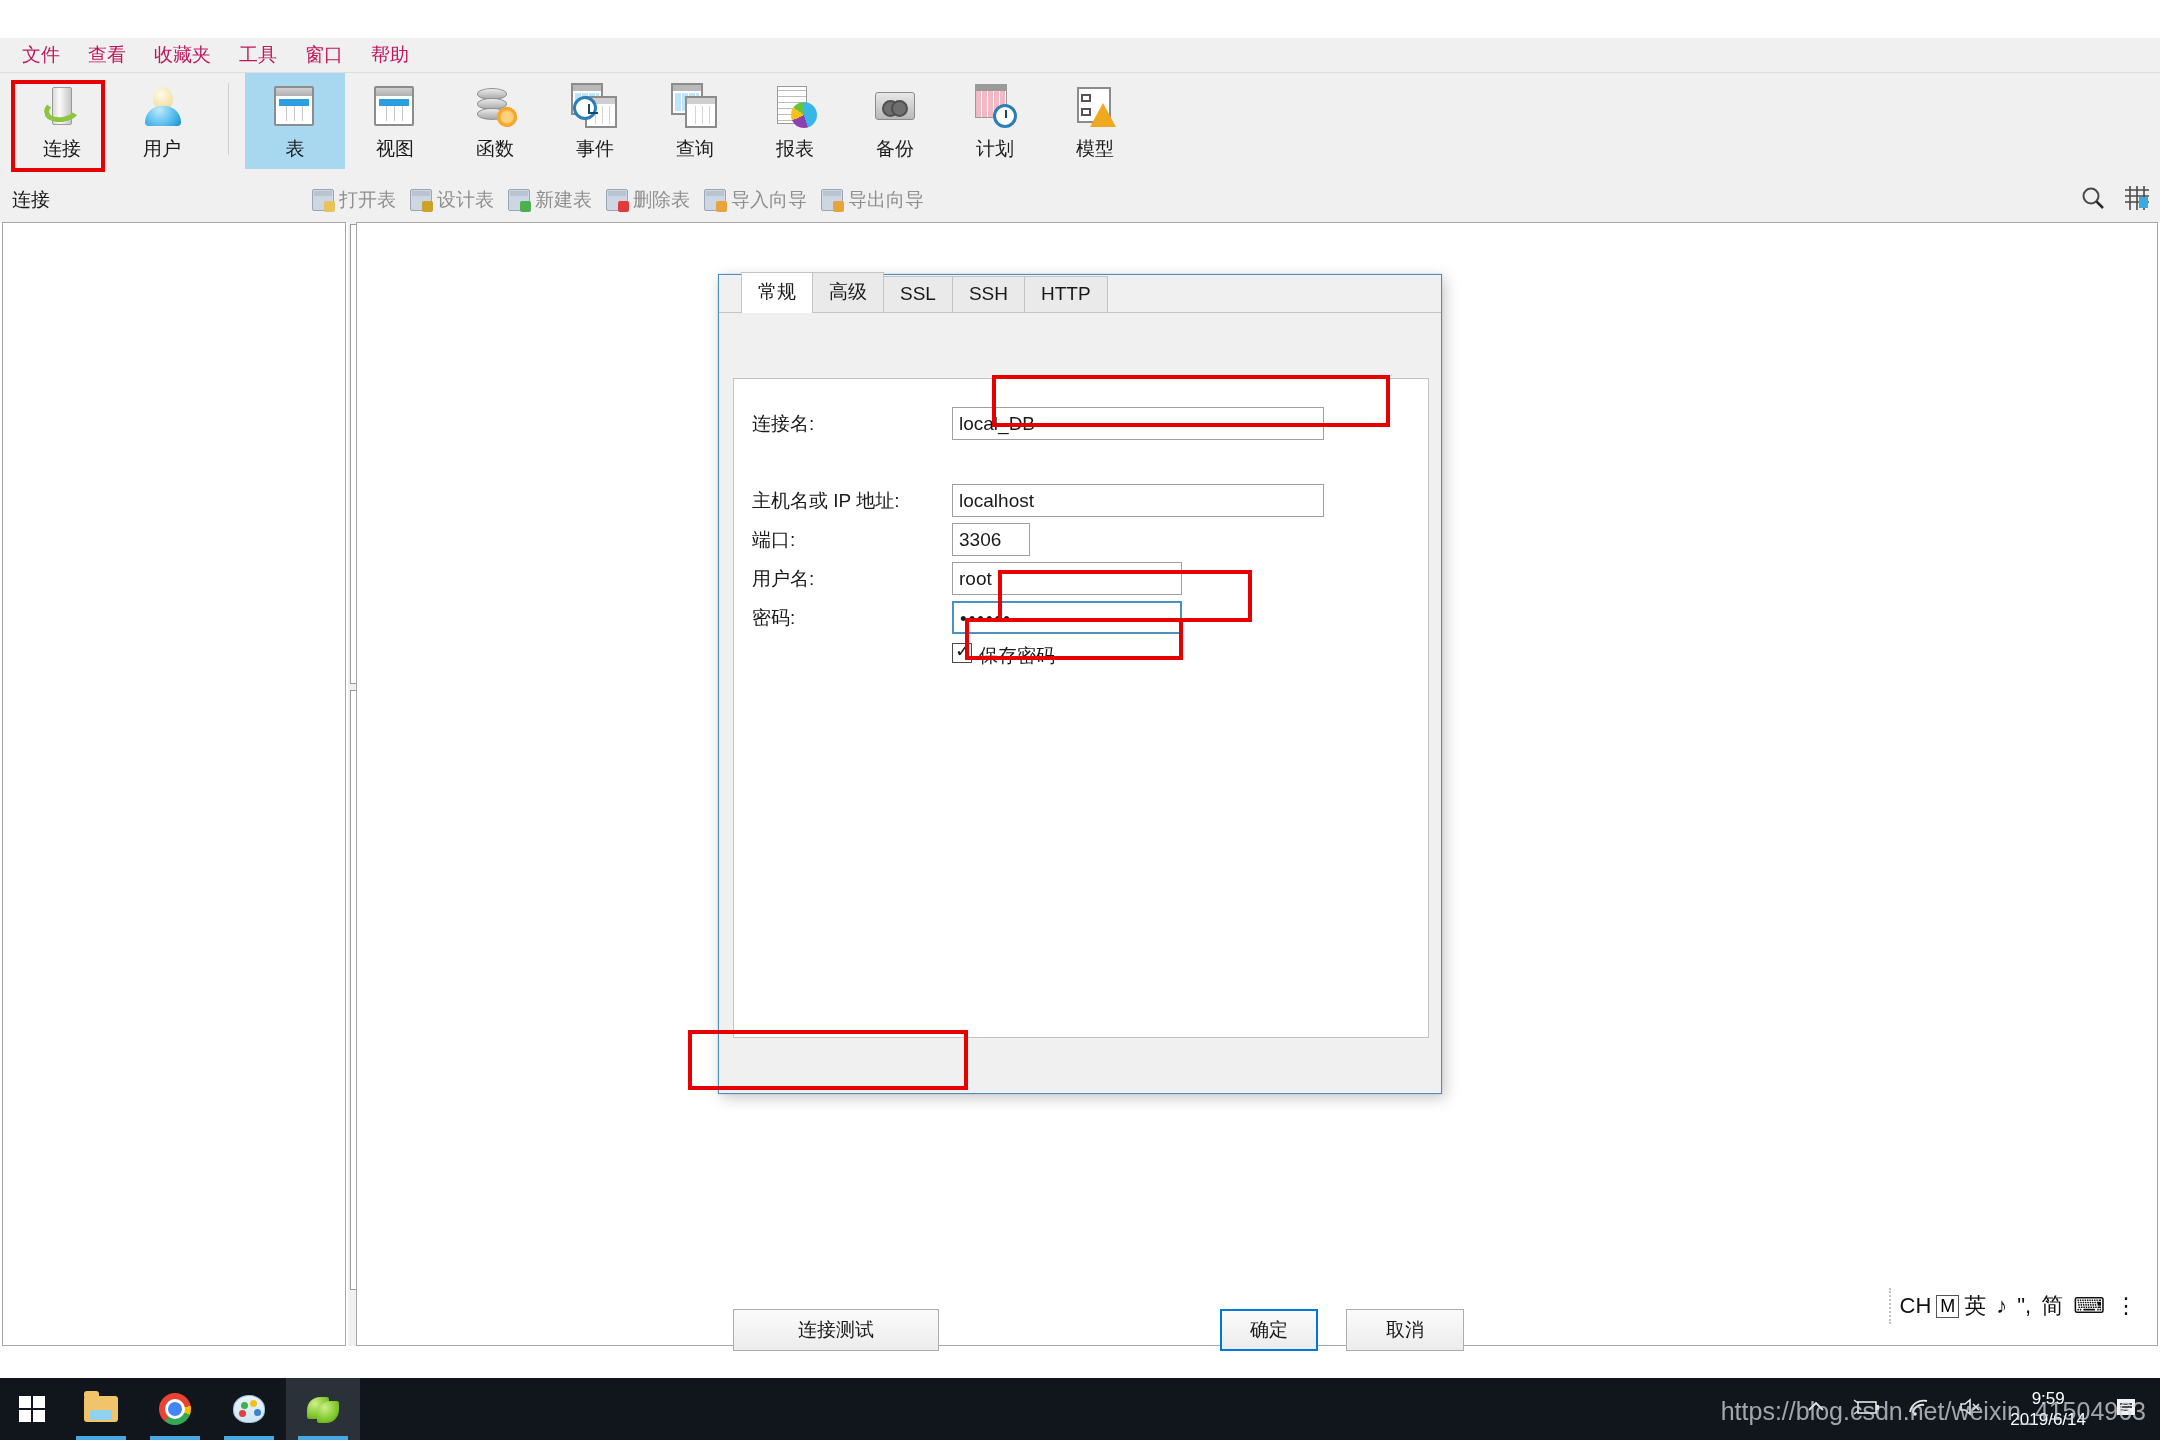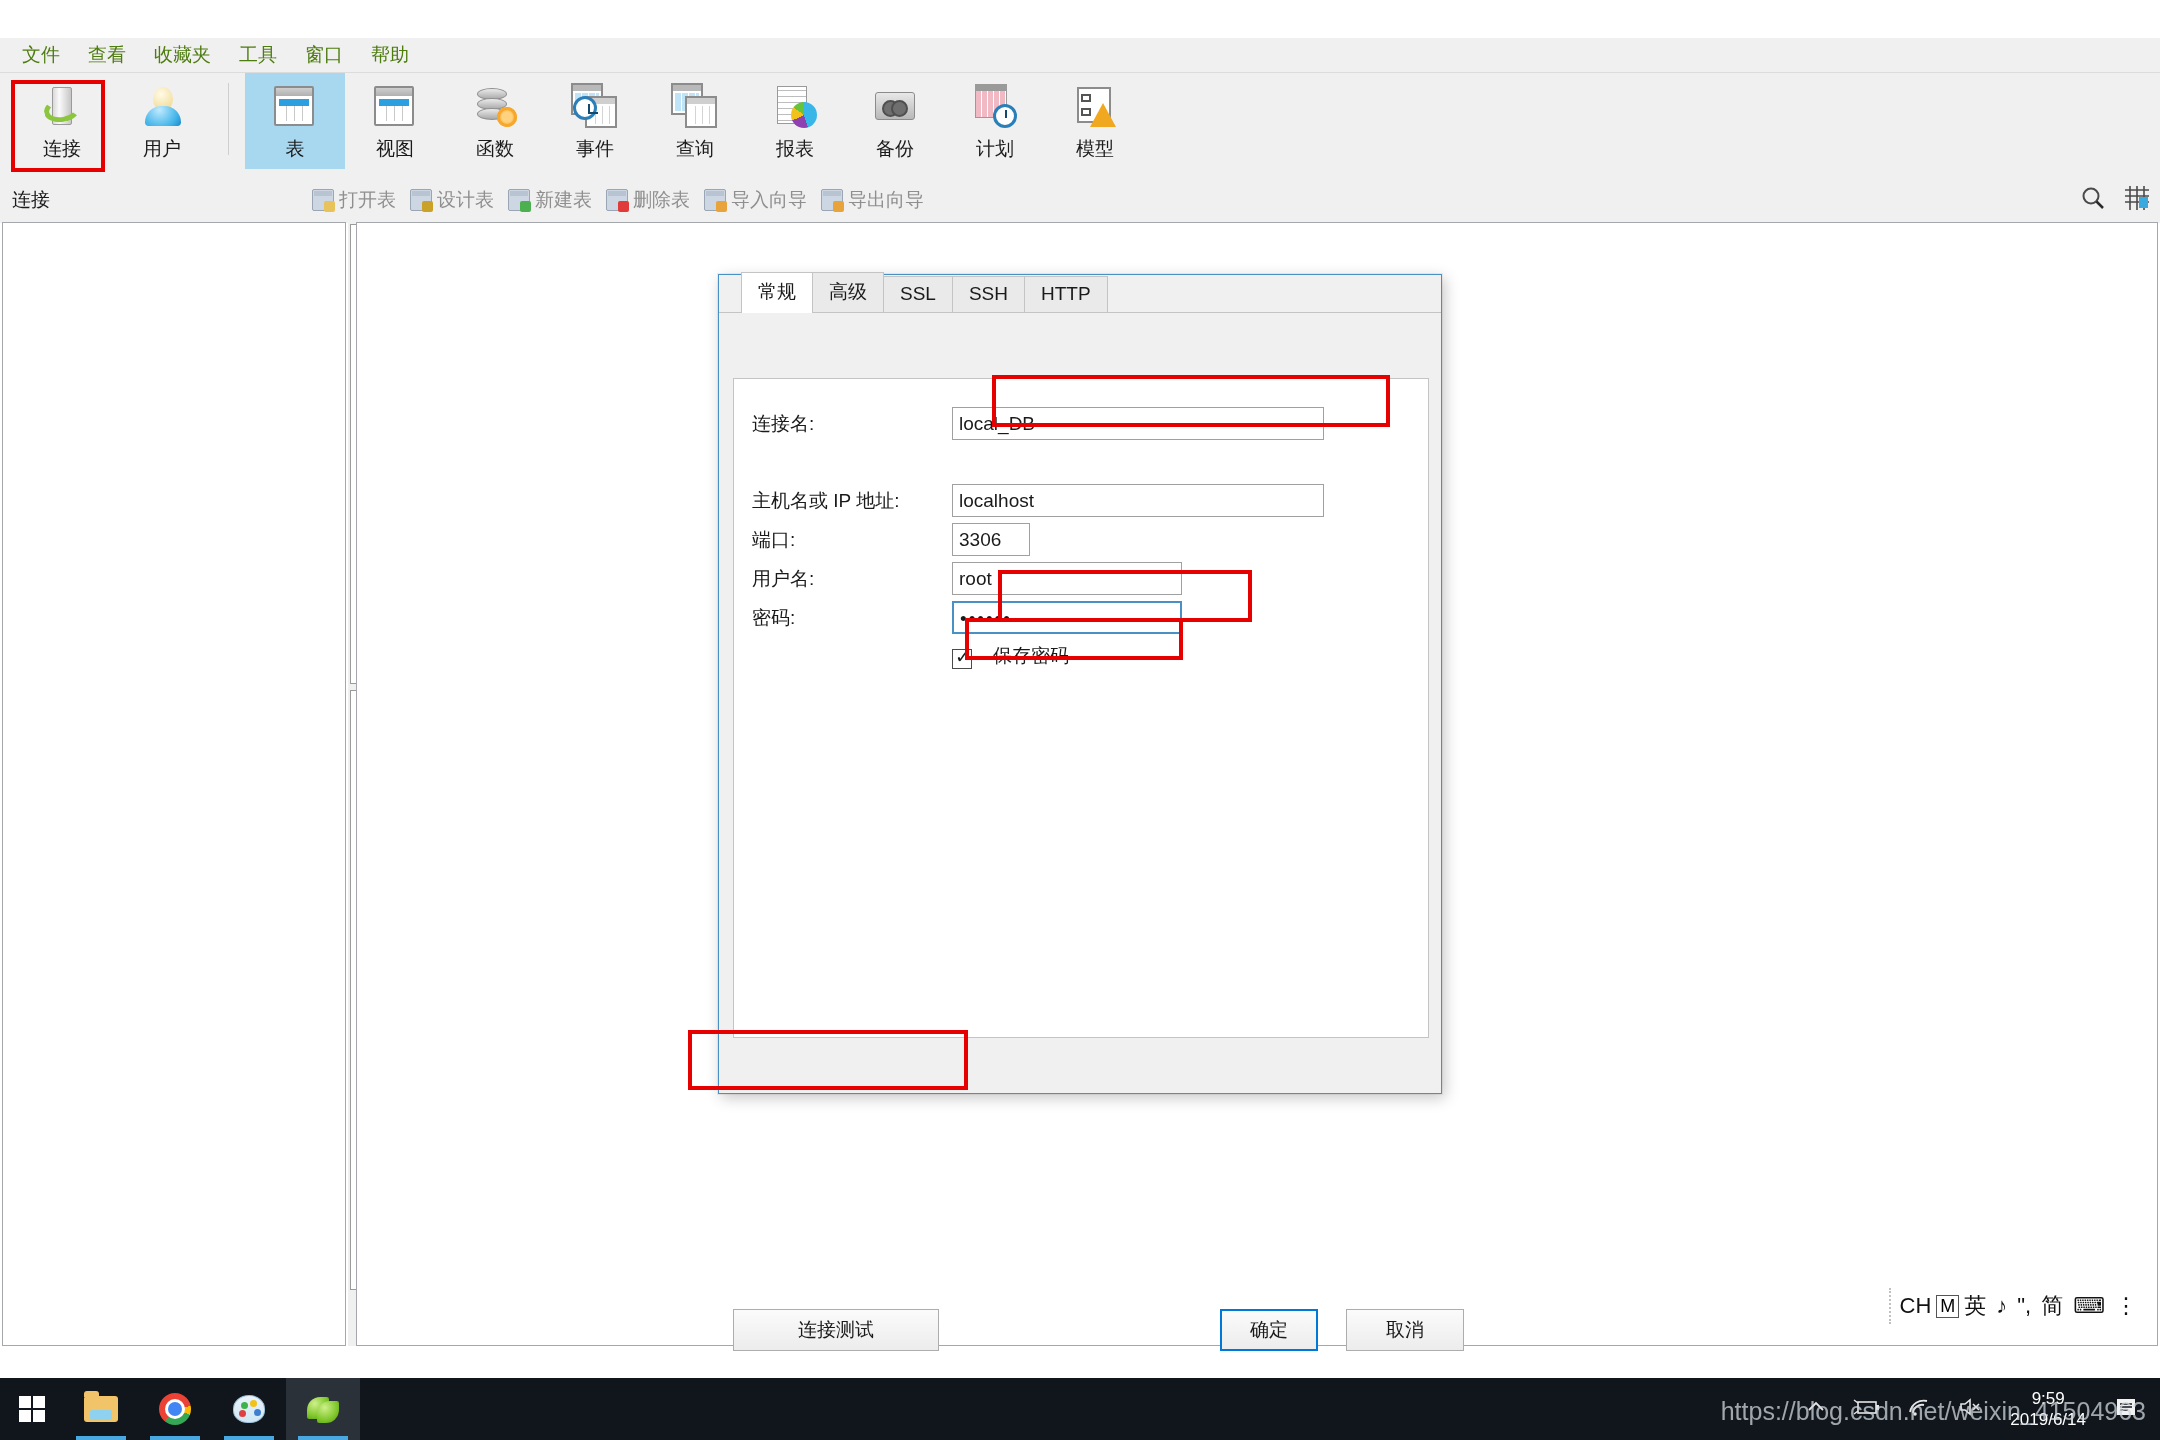--- a/index.html
+++ b/index.html
@@ -35,21 +35,21 @@
     color: #7a7a7a;
   }
   .win-btn svg { display: block; }
 
   
   .menubar {
     position: absolute; left: 0; top: 38px; width: 2160px; height: 34px;
     background: #f0f0f0; display: flex; align-items: center; padding-left: 8px;
   }
   .menu-item {
-    font-size: 19px; color: #4d7c0f; padding: 4px 14px; white-space: nowrap;
+    font-size: 19px; color: #be185d; padding: 4px 14px; white-space: nowrap;
   }
 
   
   .toolbar {
     position: absolute; left: 0; top: 72px; width: 2160px; height: 105px;
     background: #f0f0f0; border-top: 1px solid #dcdcdc;
     display: flex; align-items: flex-start; padding-left: 12px;
   }
   .tb-btn {
     width: 100px; height: 96px; display: flex; flex-direction: column;
@@ -197,21 +197,21 @@
   .frow { position:absolute; display:flex; align-items:center; }
   .flabel { font-size:19px; color:#1a1a1a; width:200px; }
   .fin {
     font-size:19px; color:#1a1a1a; background:#ffffff;
     border:1px solid #a0a0a0; padding:3px 6px; height:33px; line-height:25px;
     font-family:"Liberation Sans", sans-serif;
   }
   .fin.focus { border:2px solid #4a90c4; }
   .redbox { position:absolute; border:4px solid #e60000; pointer-events:none; }
 
-  .chk-row { position:absolute; display:flex; align-items:flex-end;gap:14px; }
+  .chk-row { position:absolute; display:flex; align-items:flex-start; }
   .chkbox { width:20px; height:20px; border:1px solid #4a4a4a; background:#fff;
     position:relative; margin-right:7px; }
   .chkbox::after { content:"✓"; position:absolute; left:2px; top:-5px; font-size:19px; color:#1a1a1a; }
   .chk-label { font-size:19px; color:#1a1a1a; }
 
   .dlg-footer { position:absolute; left:14px; top:1034px; }
   .btn {
     font-size:19px; color:#1a1a1a; background:linear-gradient(#fbfbfb,#ececed);
     border:1px solid #adadad; height:42px; display:flex; align-items:center;
     justify-content:center; font-family:"Liberation Sans", sans-serif;

